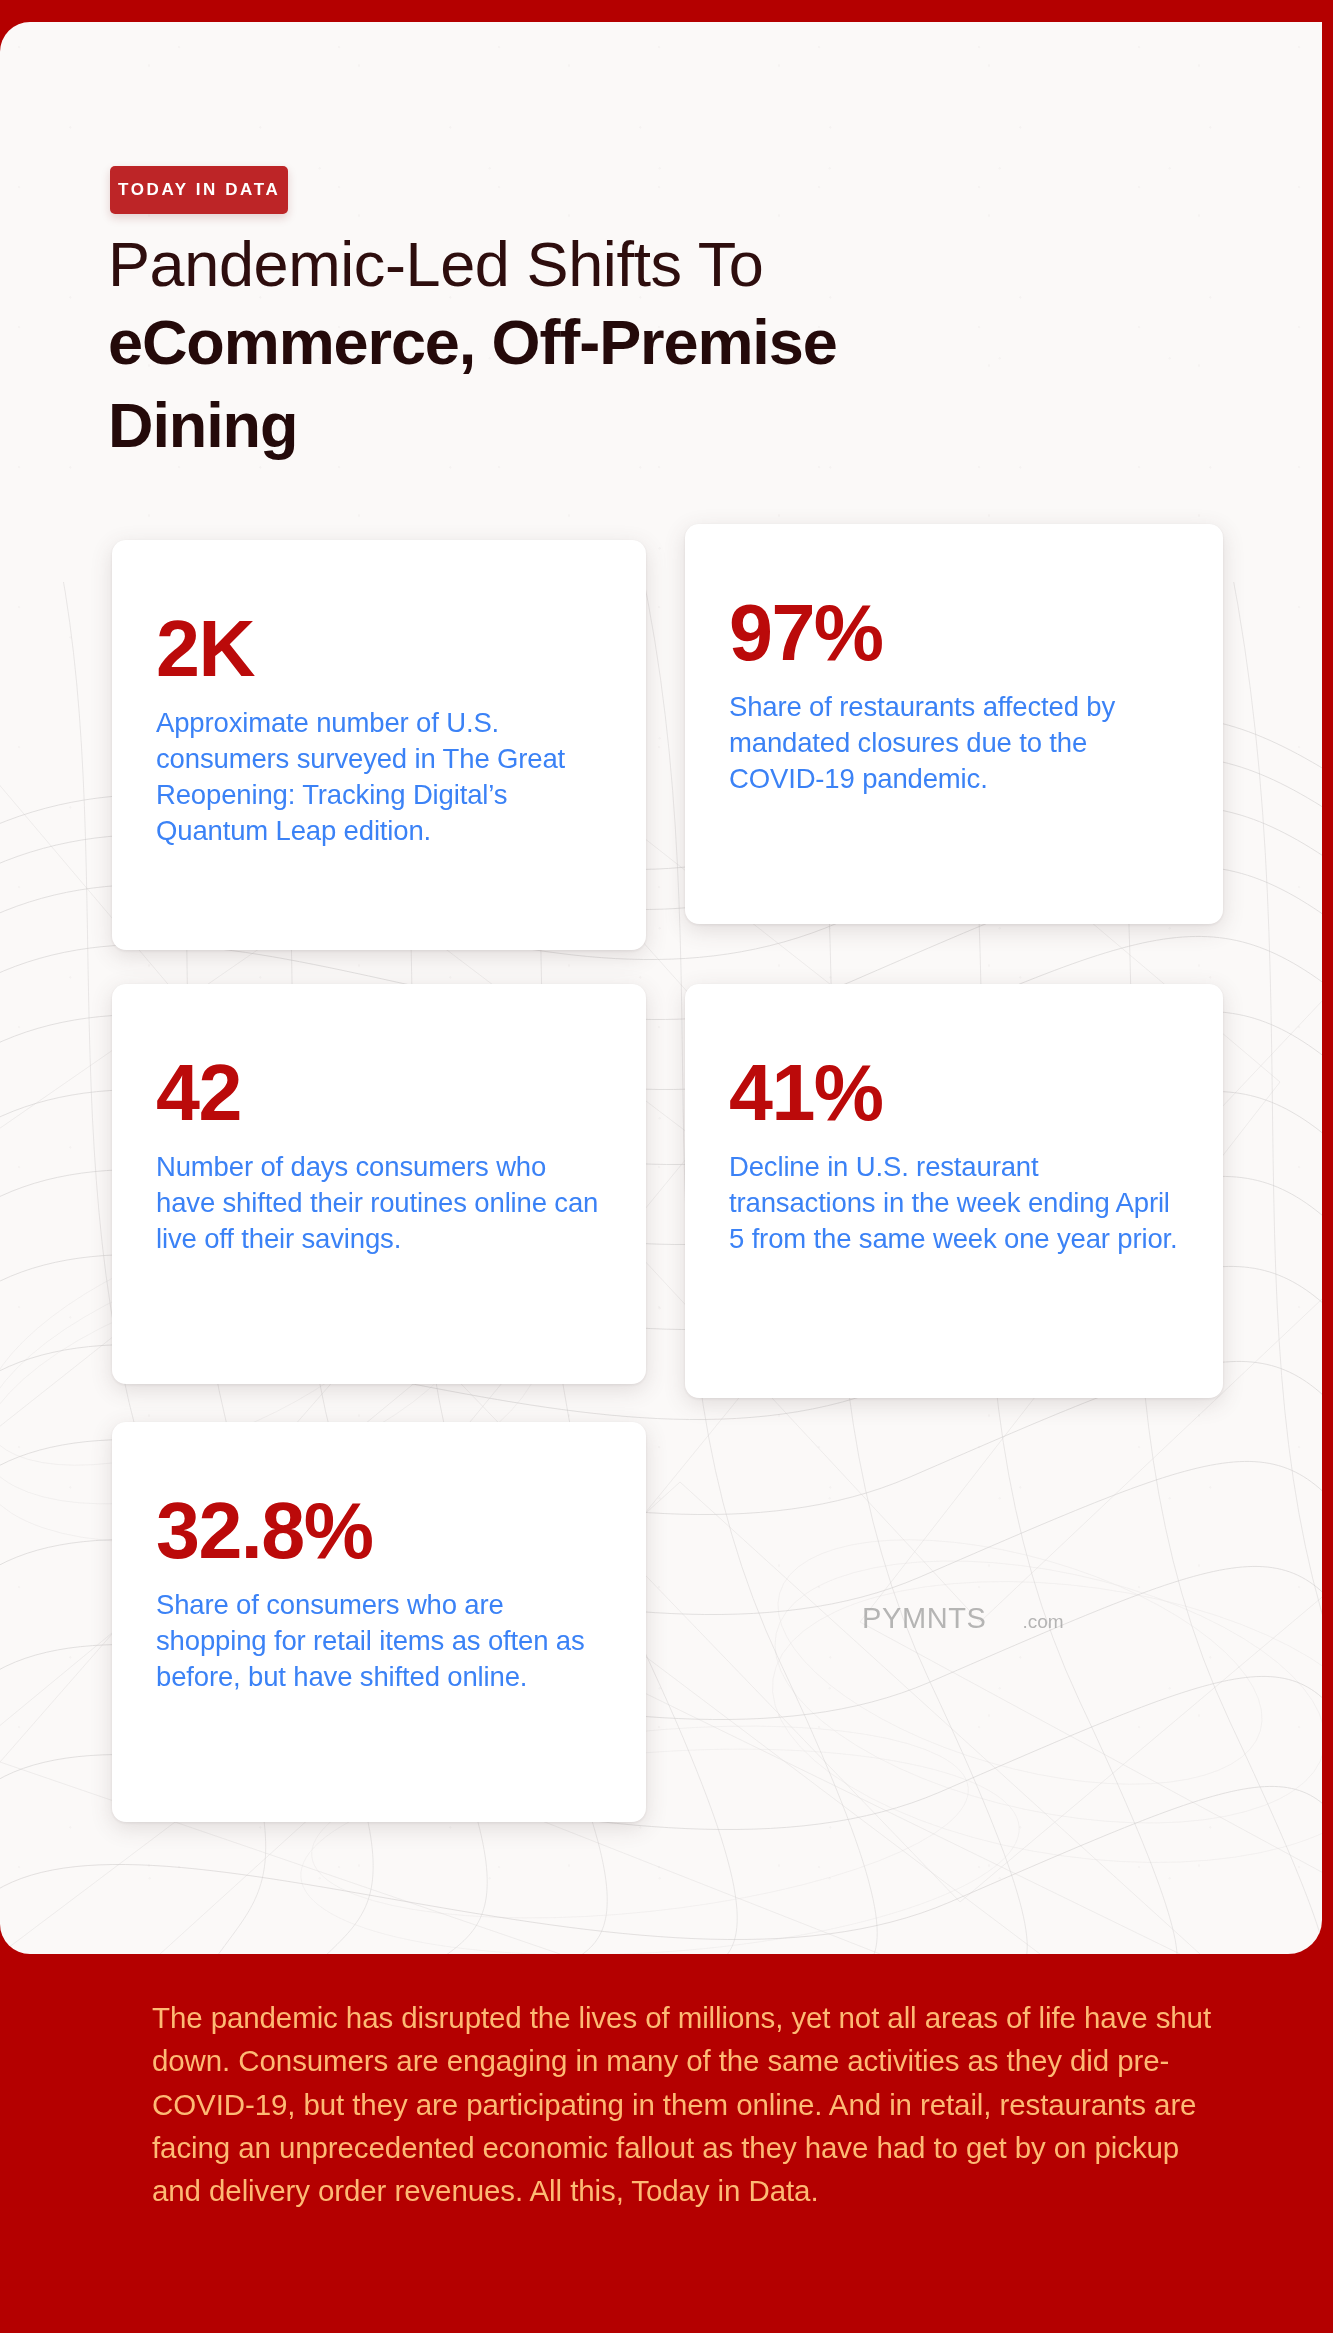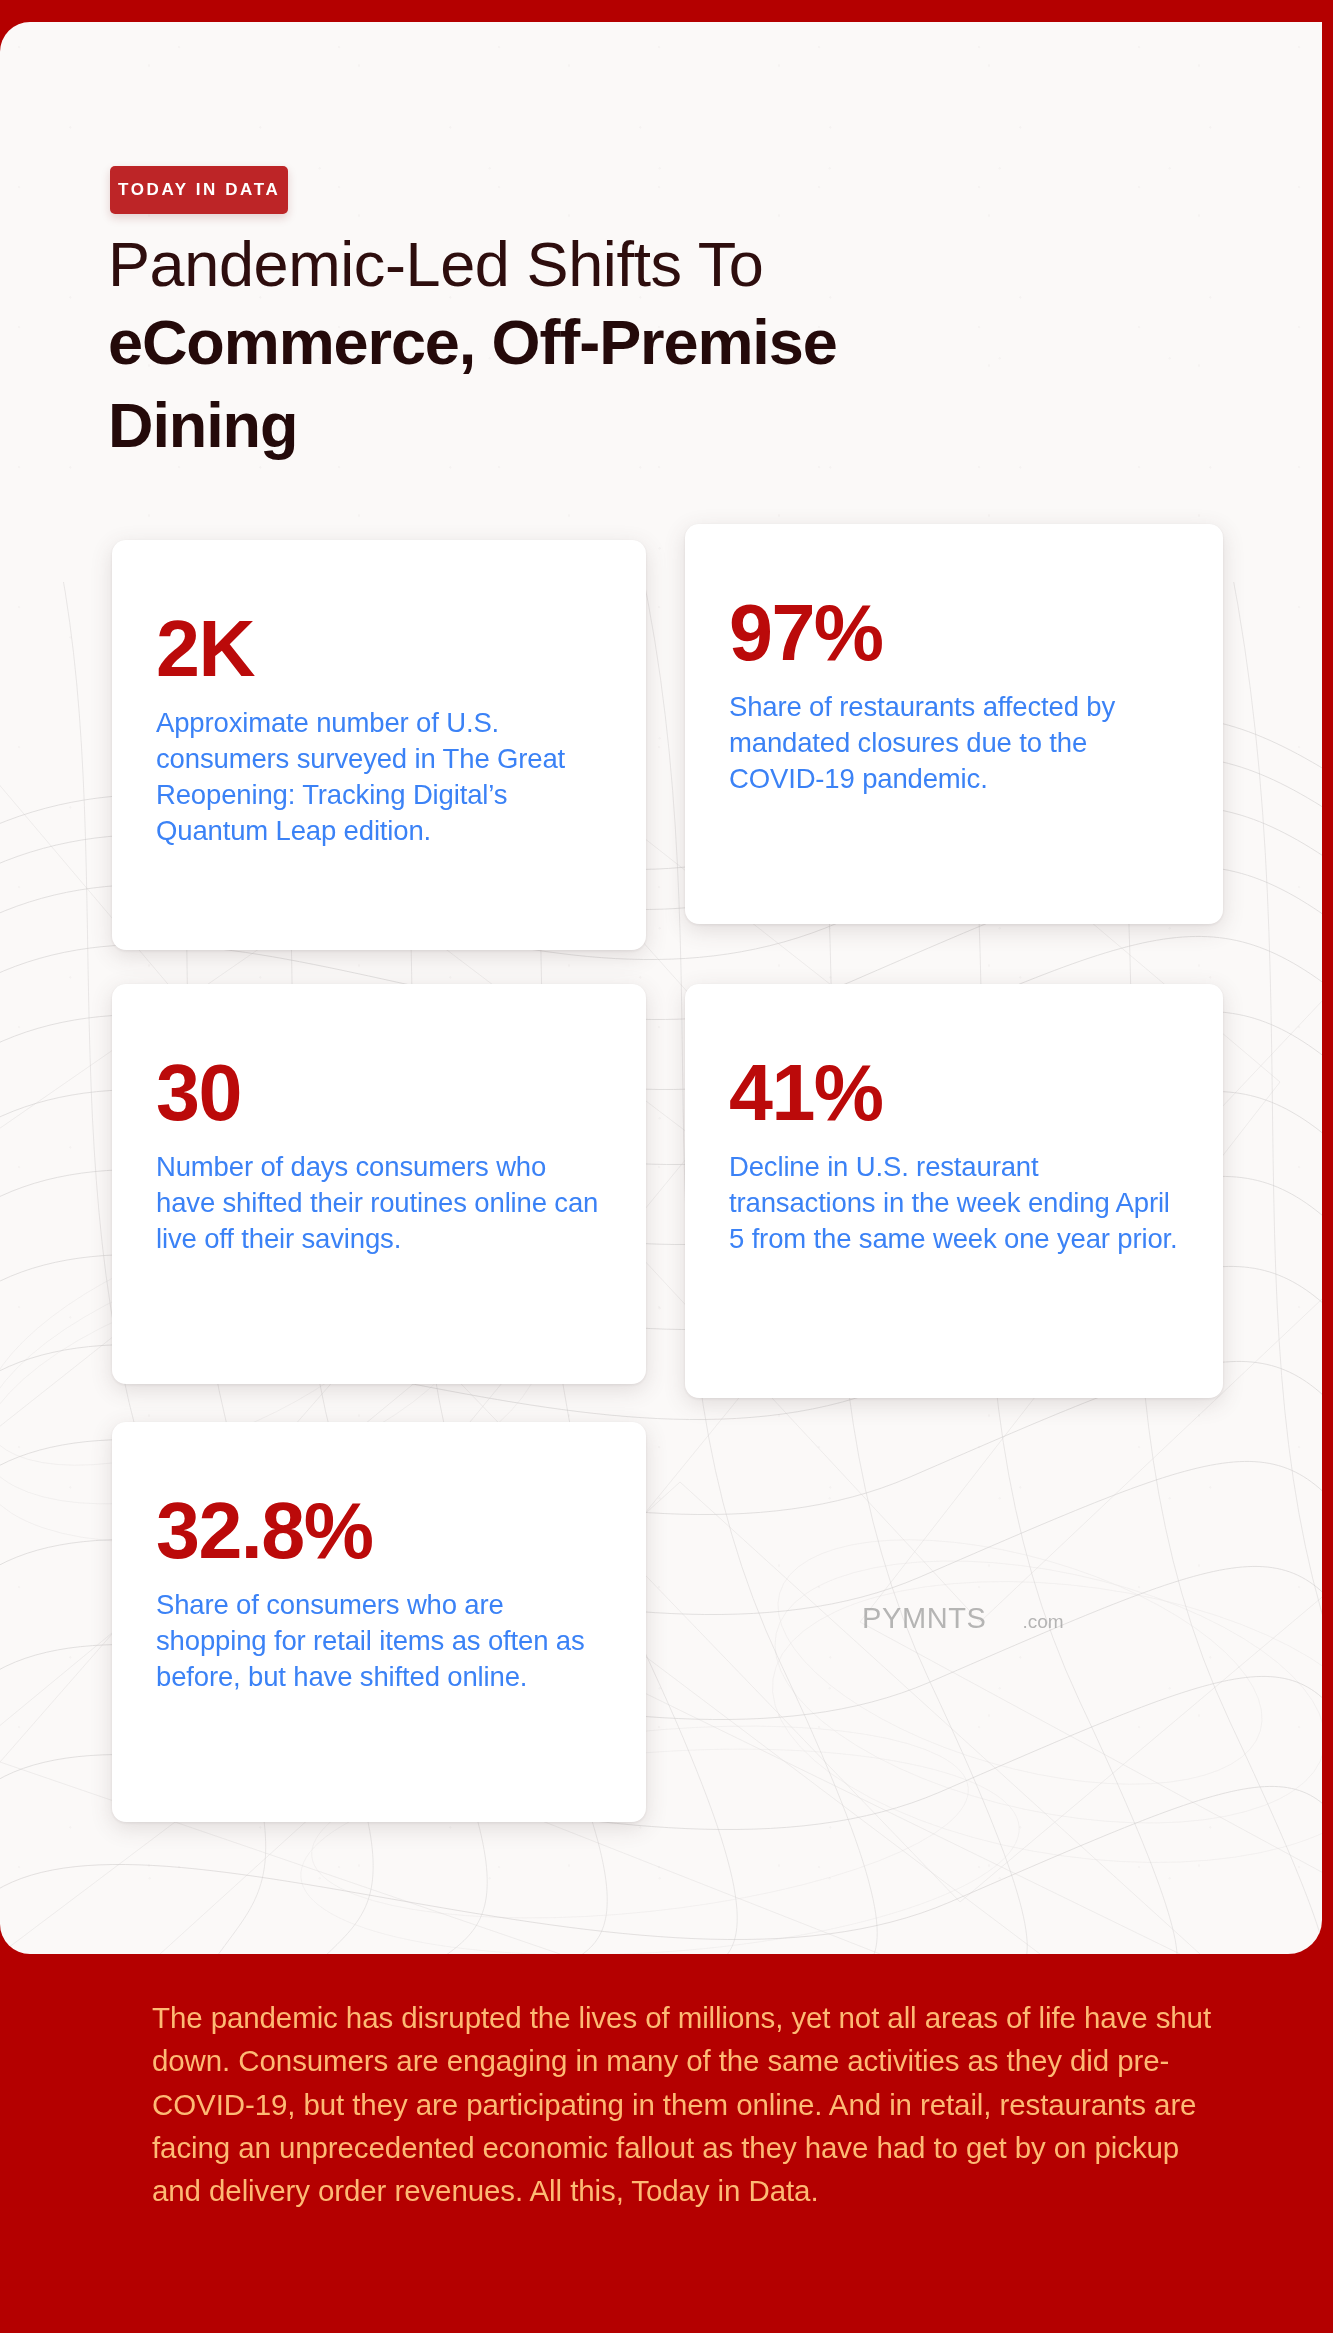--- a/index.html
+++ b/index.html
@@ -185,21 +185,21 @@
       <div class="stat">2K</div>
       <div class="desc">Approximate number of U.S. consumers surveyed in The Great Reopening: Tracking Digital’s Quantum Leap edition.</div>
     </div>
 
     <div class="card" id="card-1">
       <div class="stat">97%</div>
       <div class="desc">Share of restaurants affected by mandated closures due to the COVID-19 pandemic.</div>
     </div>
 
     <div class="card" id="card-2">
-      <div class="stat">30</div>
+      <div class="stat">42</div>
       <div class="desc">Number of days consumers who have shifted their routines online can live off their savings.</div>
     </div>
 
     <div class="card" id="card-3">
       <div class="stat">41%</div>
       <div class="desc">Decline in U.S. restaurant transactions in the week ending April 5 from the same week one year prior.</div>
     </div>
 
     <div class="card" id="card-4">
       <div class="stat">32.8%</div>

